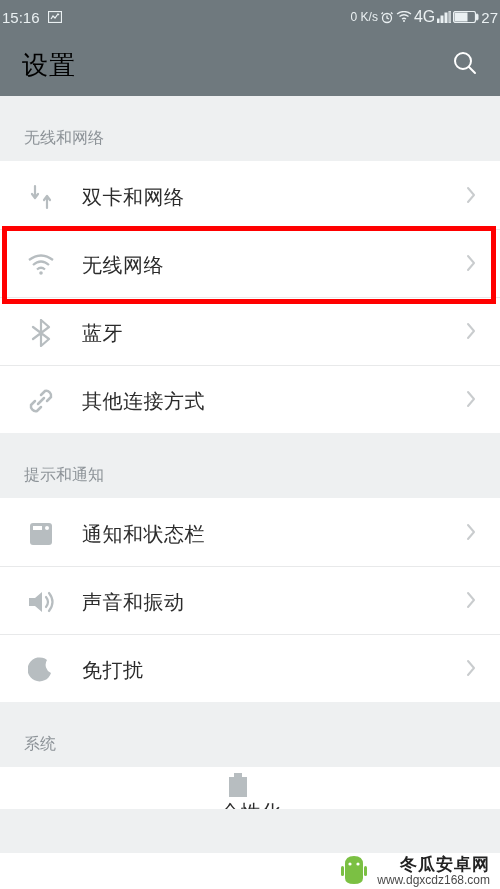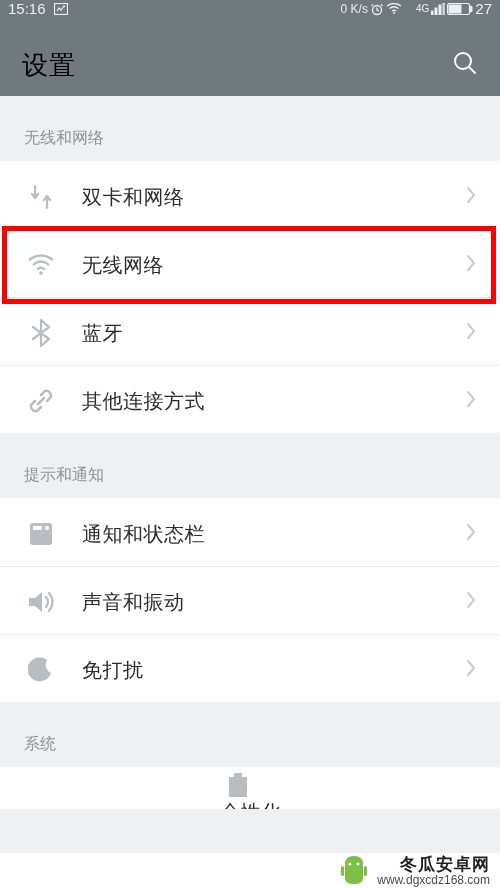--- a/index.html
+++ b/index.html
@@ -1,18 +1,18 @@
 <!DOCTYPE html>
 <html><head>
   <meta charset="utf-8">
   <style>
     * { margin: 0; padding: 0; box-sizing: border-box; font-family: -apple-system, "Helvetica Neue", Arial, sans-serif; }
     html, body { width: 500px; height: 889px; overflow: hidden; background: #eef0f1; }
     .screen { width: 500px; height: 889px; position: relative; background: #eef0f1; }
-    .status-bar { height: 34px; background: #6f797e; color: #eaf0f2; display: flex; align-items: flex-start; padding: 0 8px; font-size: 15px; }
+    .status-bar { height: 34px; background: #6f797e; color: #eaf0f2; display: flex; align-items: center; padding: 0 2px; font-size: 15px; }
     .status-left { display: flex; align-items: center; gap: 8px; }
     .status-right { margin-left: auto; display: flex; align-items: center; gap: 2px; }
     .status-icon { display: inline-flex; }
     .status-icon svg { fill: #eaf0f2; stroke: #eaf0f2; }
     .header { height: 62px; background: #6f797e; color: #000000; display: flex; align-items: center; padding: 0 22px; }
     .header-title { font-size: 26px; font-weight: 300; letter-spacing: 1px; }
     .header-search { margin-left: auto; }
     .section-header { padding: 32px 24px 12px; color: #8d9398; font-size: 16px; background: #eef0f1; }
     .list-item { height: 68px; background: #ffffff; display: flex; align-items: center; padding: 4px 24px 0 26px; position: relative; }
     .list-item + .list-item::before { content: ""; position: absolute; top: 0; left: 0; right: 0; height: 1px; background: #e8e9ea; }
@@ -53,21 +53,21 @@
           </svg>
     </span>
     <span class="status-icon">
       <svg width="16" height="12" viewBox="0 0 16 12">
             <path d="M1 3 Q8 -2 15 3" fill="none" stroke-width="1.3"></path>
             <path d="M3.5 5.5 Q8 2 12.5 5.5" fill="none" stroke-width="1.3"></path>
             <path d="M6 8 Q8 6.5 10 8" fill="none" stroke-width="1.3"></path>
             <circle cx="8" cy="10" r="1" fill="#eaf0f2" stroke="none"></circle>
           </svg>
     </span>
-    <span class="sb-text" style="font-size:10px;margin-left:12px;">4G</span>
+    <span class="sb-text" style="font-size:16px;">4G</span>
     <span class="status-icon">
       <svg width="14" height="12" viewBox="0 0 14 12">
             <rect x="0" y="8" width="2" height="4"></rect>
             <rect x="4" y="5" width="2" height="7"></rect>
             <rect x="8" y="2" width="2" height="10"></rect>
             <rect x="12" y="0" width="2" height="12" fill-opacity="0.4"></rect>
           </svg>
     </span>
     <span class="status-icon">
       <svg width="26" height="12" viewBox="0 0 26 12">

